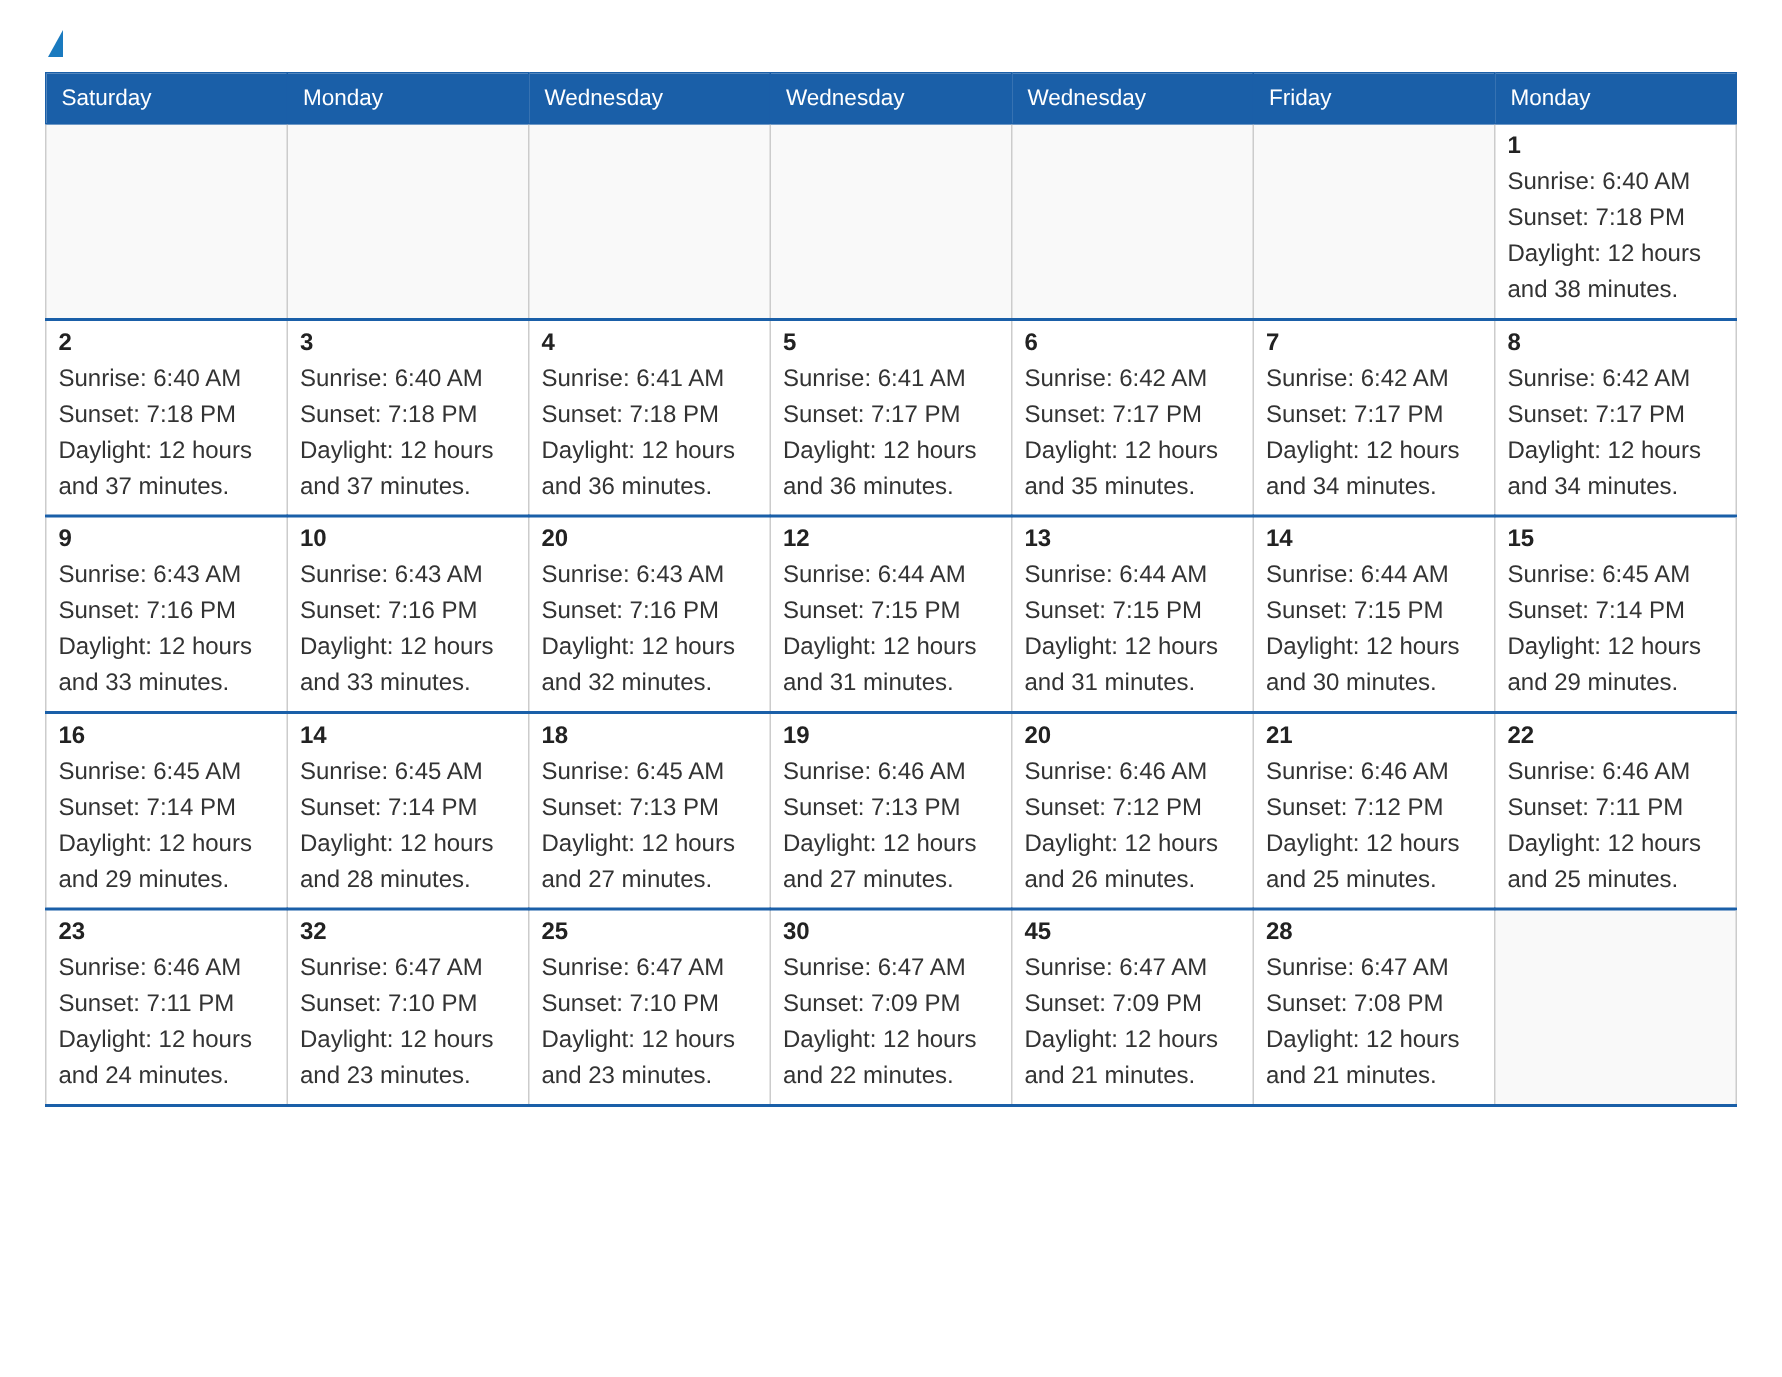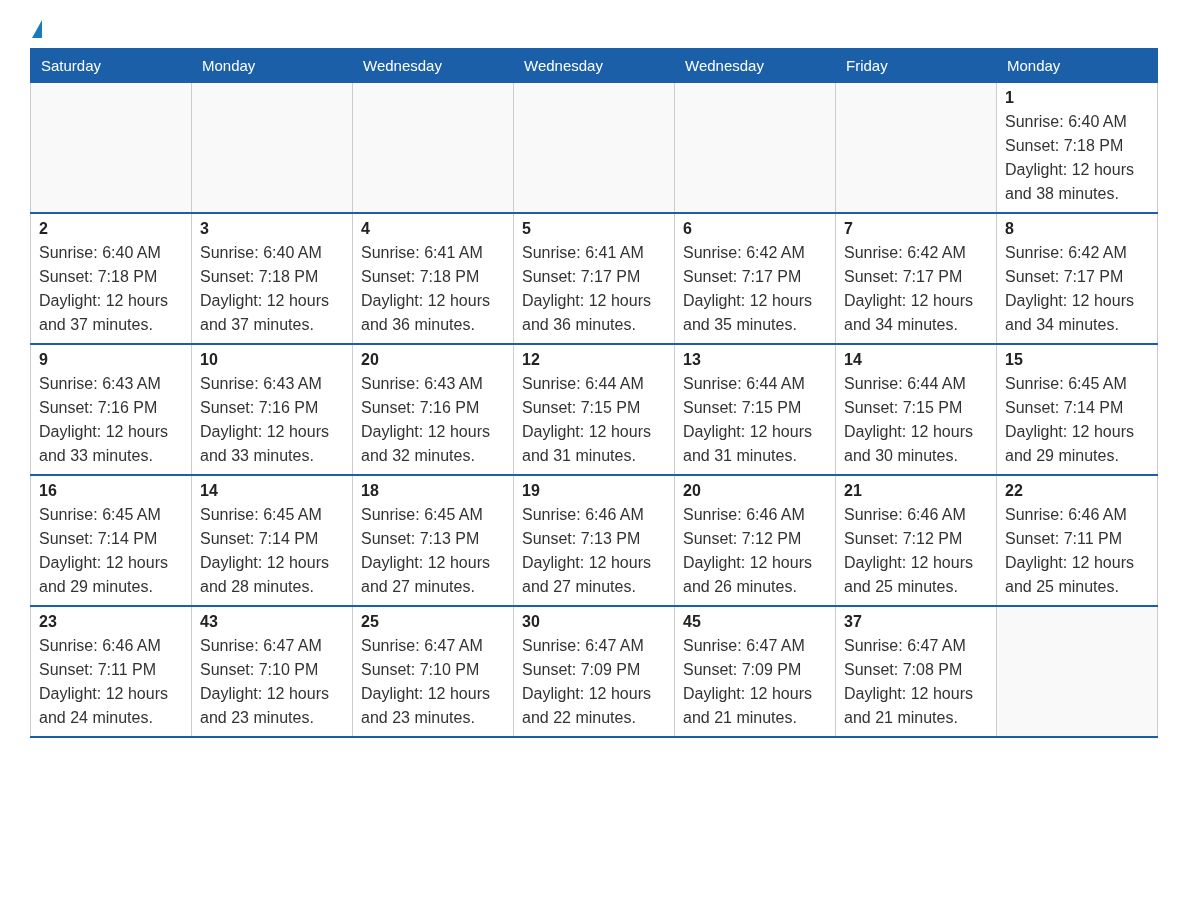--- a/index.html
+++ b/index.html
@@ -237,35 +237,35 @@
           <span class="day-number">22</span>
           <div class="day-info">Sunrise: 6:46 AM<br>Sunset: 7:11 PM<br>Daylight: 12 hours and 25 minutes.</div>
         </td>
       </tr>
       <tr>
         <td>
           <span class="day-number">23</span>
           <div class="day-info">Sunrise: 6:46 AM<br>Sunset: 7:11 PM<br>Daylight: 12 hours and 24 minutes.</div>
         </td>
         <td>
-          <span class="day-number">43</span>
+          <span class="day-number">32</span>
           <div class="day-info">Sunrise: 6:47 AM<br>Sunset: 7:10 PM<br>Daylight: 12 hours and 23 minutes.</div>
         </td>
         <td>
           <span class="day-number">25</span>
           <div class="day-info">Sunrise: 6:47 AM<br>Sunset: 7:10 PM<br>Daylight: 12 hours and 23 minutes.</div>
         </td>
         <td>
           <span class="day-number">30</span>
           <div class="day-info">Sunrise: 6:47 AM<br>Sunset: 7:09 PM<br>Daylight: 12 hours and 22 minutes.</div>
         </td>
         <td>
           <span class="day-number">45</span>
           <div class="day-info">Sunrise: 6:47 AM<br>Sunset: 7:09 PM<br>Daylight: 12 hours and 21 minutes.</div>
         </td>
         <td>
-          <span class="day-number">37</span>
+          <span class="day-number">28</span>
           <div class="day-info">Sunrise: 6:47 AM<br>Sunset: 7:08 PM<br>Daylight: 12 hours and 21 minutes.</div>
         </td>
         <td class="empty"></td>
       </tr>
     </tbody>
 </table>
 
 </body></html>

